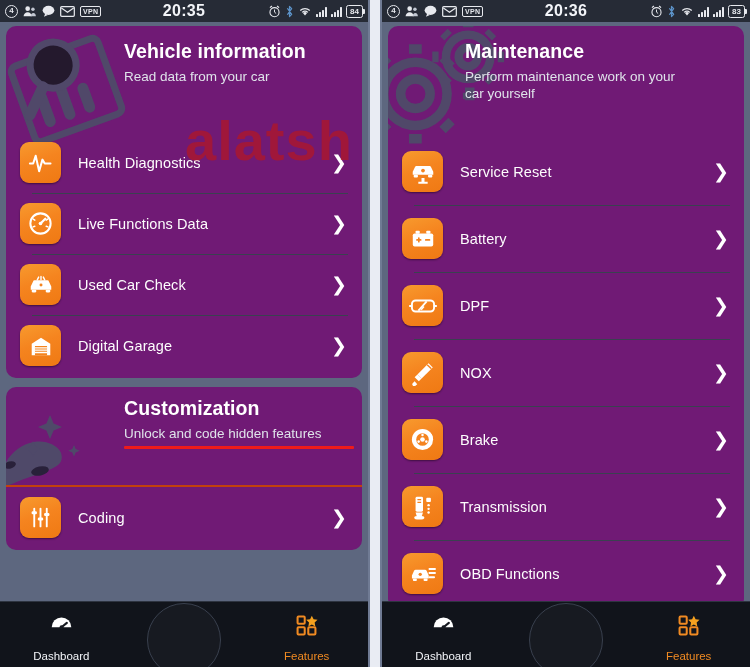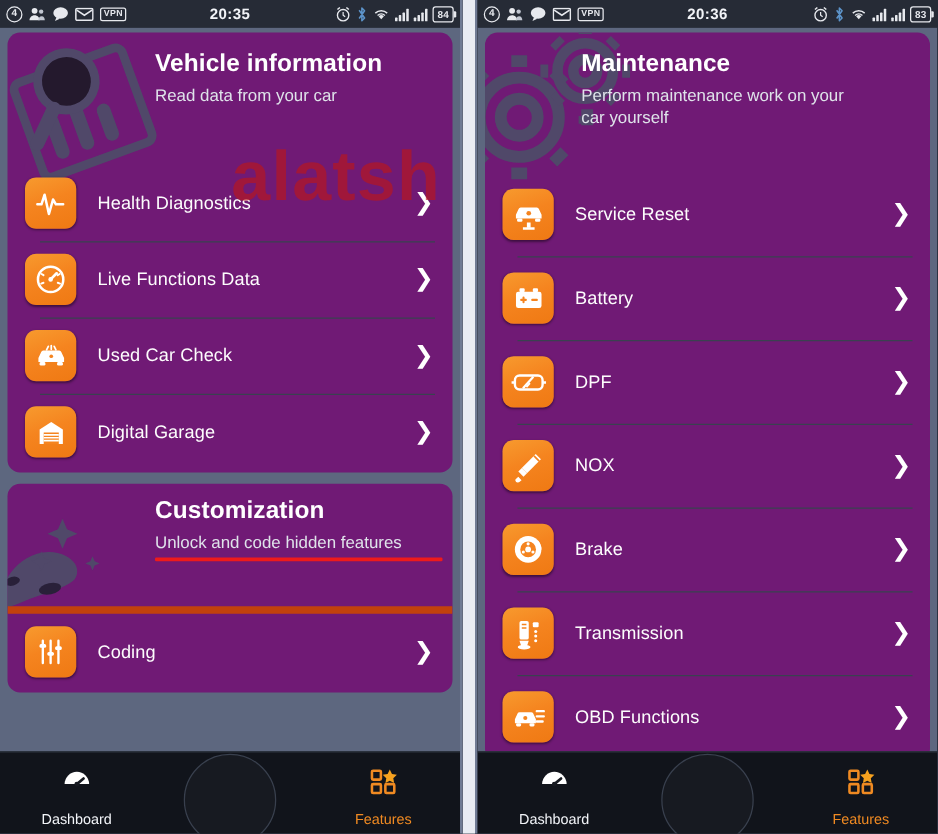--- a/index.html
+++ b/index.html
@@ -29,21 +29,21 @@
     height: 22px; width: 100%;
     background: #262b36;
     display: flex; align-items: center;
     padding: 0 5px;
     color: #e7e9ee;
     font-size: 11px;
     position: relative;
     z-index: 40;
   }
   .sb-left { display: flex; align-items: center; gap: 5px; }
-  .sb-mid { position:absolute; left:0; right:0; text-align:center; font-size:12px; font-weight:600; letter-spacing:.3px; color:#f2f4f8; pointer-events:none;}
+  .sb-mid { position:absolute; left:0; right:0; text-align:center; font-size:16px; font-weight:600; letter-spacing:.3px; color:#f2f4f8; pointer-events:none;}
   .sb-right { display: flex; align-items: center; gap: 4px; margin-left: auto; position: relative; z-index:2;}
   .badge-circ {
     width: 13px; height: 13px; border-radius: 50%;
     border: 1.4px solid #e7e9ee; color: #e7e9ee;
     font-size: 8px; line-height: 10px; text-align: center; font-weight: 700;
   }
   .vpn-badge {
     border: 1.3px solid #e7e9ee; border-radius: 2px;
     font-size: 7px; font-weight: 700; padding: 1px 2px; letter-spacing: .3px;
   }
@@ -266,21 +266,21 @@
             <path d="M45 48l2.4 5.6L53 56l-5.6 2.4L45 64l-2.4-5.6L37 56l5.6-2.4z" fill="#4a5268"></path>
             <path d="M86 52l1.7 4 4 1.7-4 1.7-1.7 4-1.7-4-4-1.7 4-1.7z" fill="#4a5268"></path>
           </svg>
           <div class="hero-text" style="margin-left:118px;">
             <div class="hero-title">Customization</div>
             <div class="hero-sub">Unlock and code hidden features</div>
             <div class="redline" style="left:0;width:230px;top:49px;"></div>
           </div>
         </div>
         <div class="rows">
-          <div class="row" style="border-top:6px solid #c2410c;">
+          <div class="row" style="border-top:2px solid #c2410c;">
             <div class="ic">
               <svg width="25" height="25" viewBox="0 0 28 28">
                   <g stroke="#fff" stroke-width="2.1" stroke-linecap="round">
                     <path d="M7 4v20M14 4v20M21 4v20"></path>
                   </g>
                   <g fill="#fff">
                     <rect x="4" y="7" width="6" height="3.4" rx="1.4"></rect>
                     <rect x="11" y="14" width="6" height="3.4" rx="1.4"></rect>
                     <rect x="18" y="9" width="6" height="3.4" rx="1.4"></rect>
                   </g>

